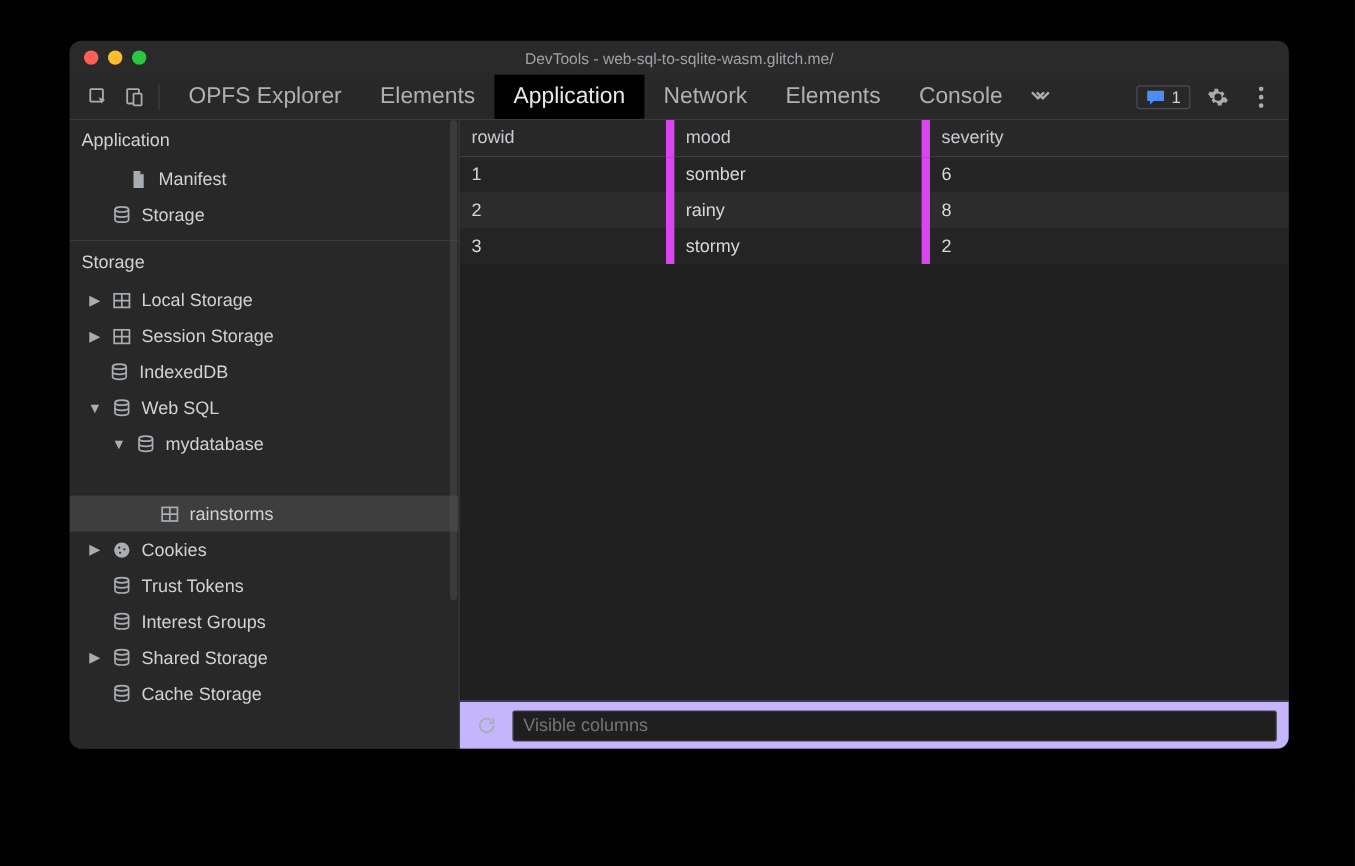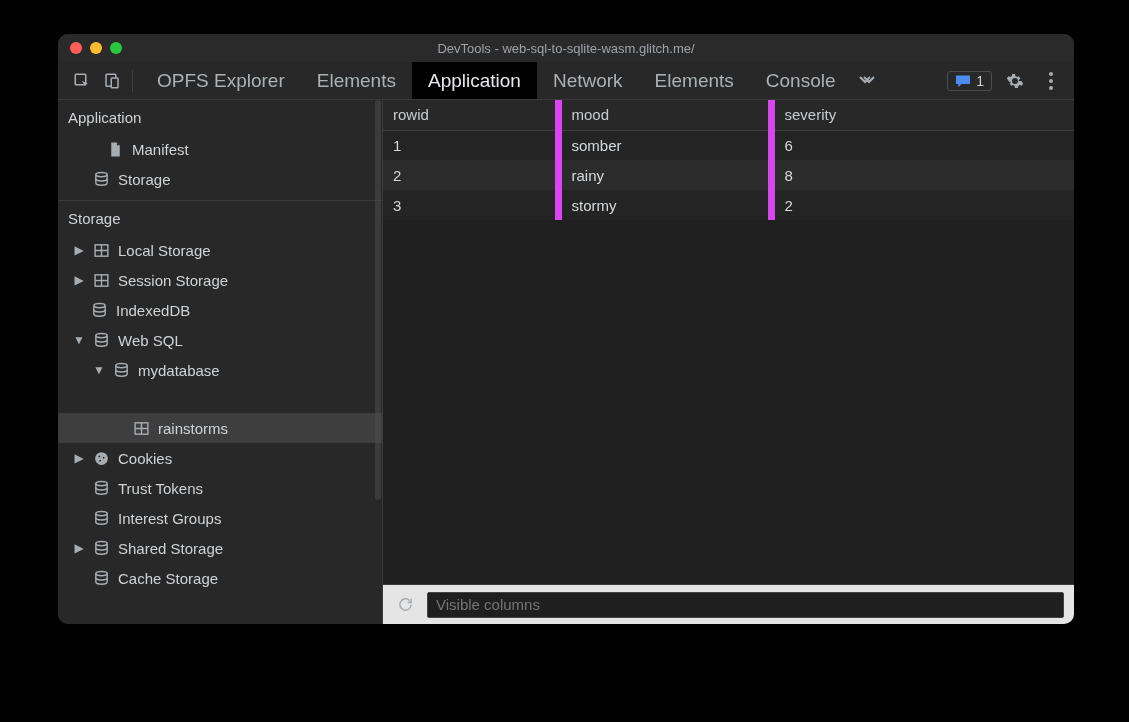--- a/index.html
+++ b/index.html
@@ -102,21 +102,21 @@
     text-align: left; padding: 5px 10px; font-size: 15px; font-weight: 400;
     border-right: 7px solid #d946ef;
   }
   th { background:#282828; color:#c8ccd0; border-bottom:1px solid #3e3e3e; height:30px;}
   th:last-child, td:last-child{border-right:none;}
   tbody tr { height: 30px; color:#d6d9dc;}
   tbody tr:nth-child(odd){ background:#242424; }
   tbody tr:nth-child(even){ background:#2c2c2c; }
   col.c1{width:175px;} col.c2{width:213px;}
 
-  .footer{ height:40px; border-top:1px solid #3a3a3a; display:flex; align-items:center; padding:4px 10px; gap:10px; background:#e5e5e5;}
+  .footer{ height:40px; border-top:1px solid #3a3a3a; display:flex; align-items:center; padding:4px 10px; gap:10px; background:#c4b5fd;}
   .reload{width:24px;height:24px;display:flex;align-items:center;justify-content:center;color:#a8adb2;}
   .reload svg{width:17px;height:17px;}
   .filter-input{ flex:1; height:26px; background:#1f1f1f; border:1px solid #444; color:#9ea3a8; padding:0 8px; font-size:15px; border-radius:2px;}
 </style>
 </head>
 <body>
 
 <div class="window">
 
   <div class="titlebar">

